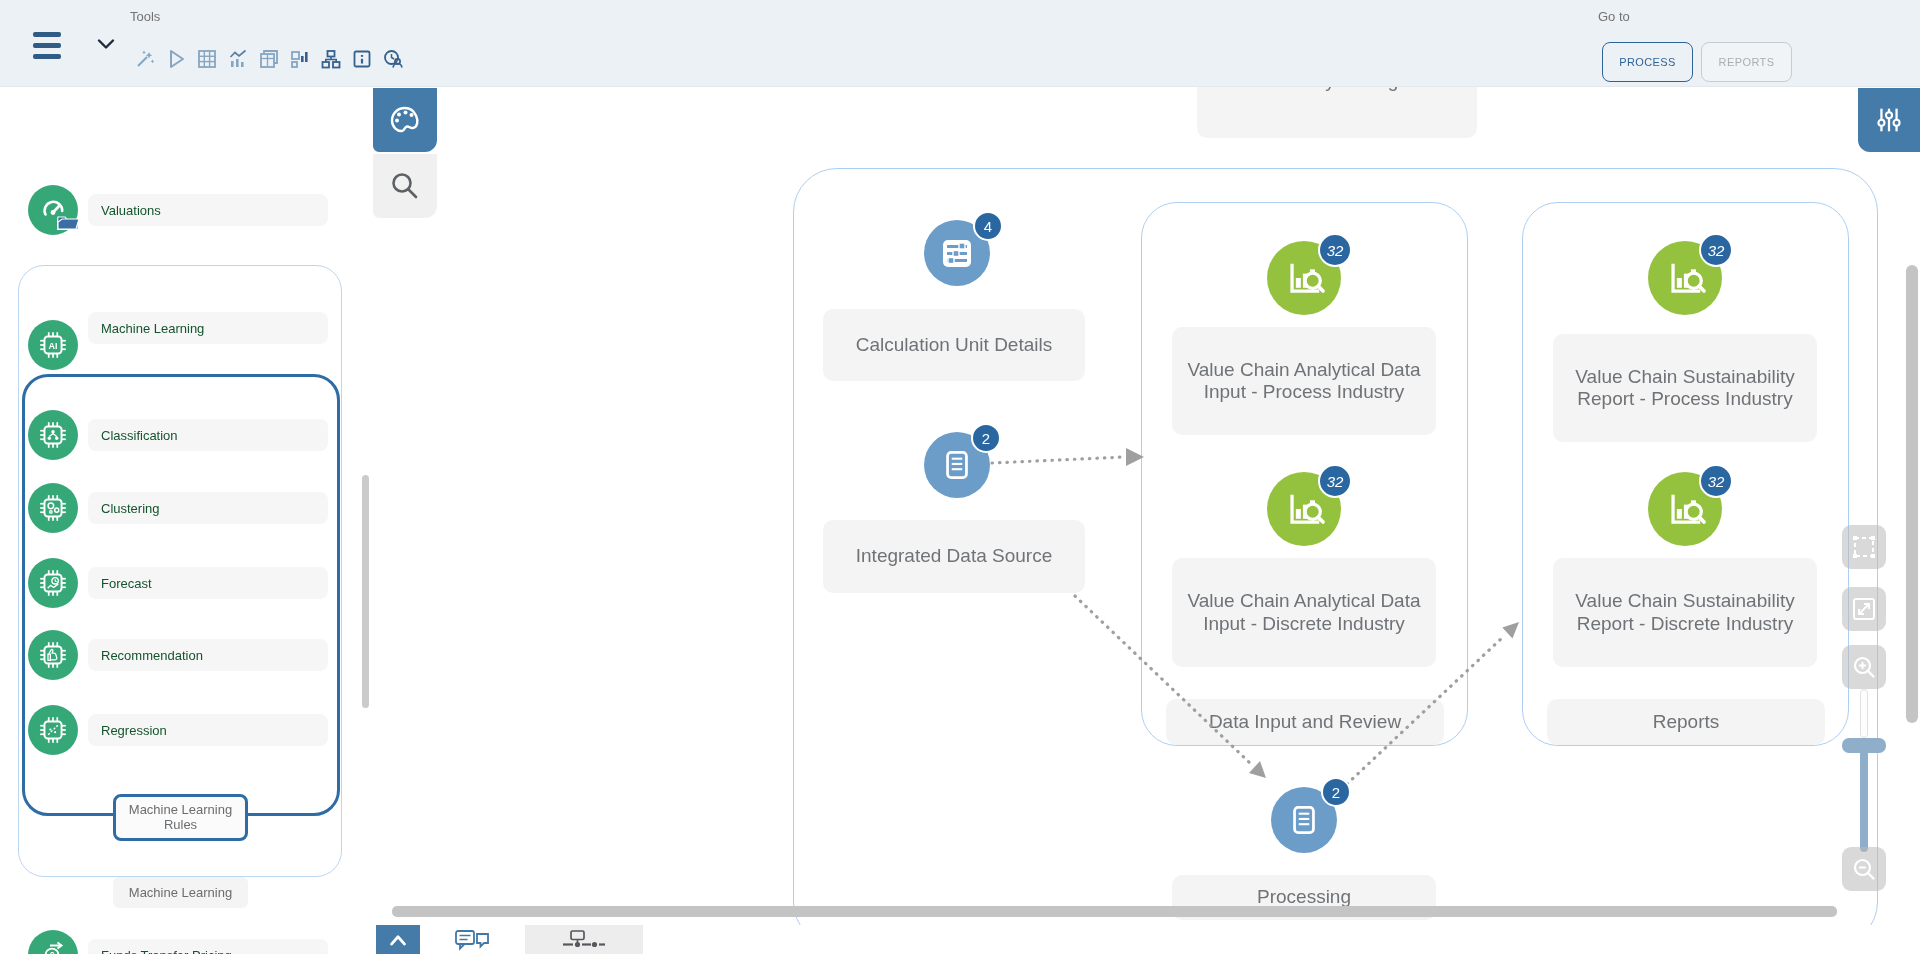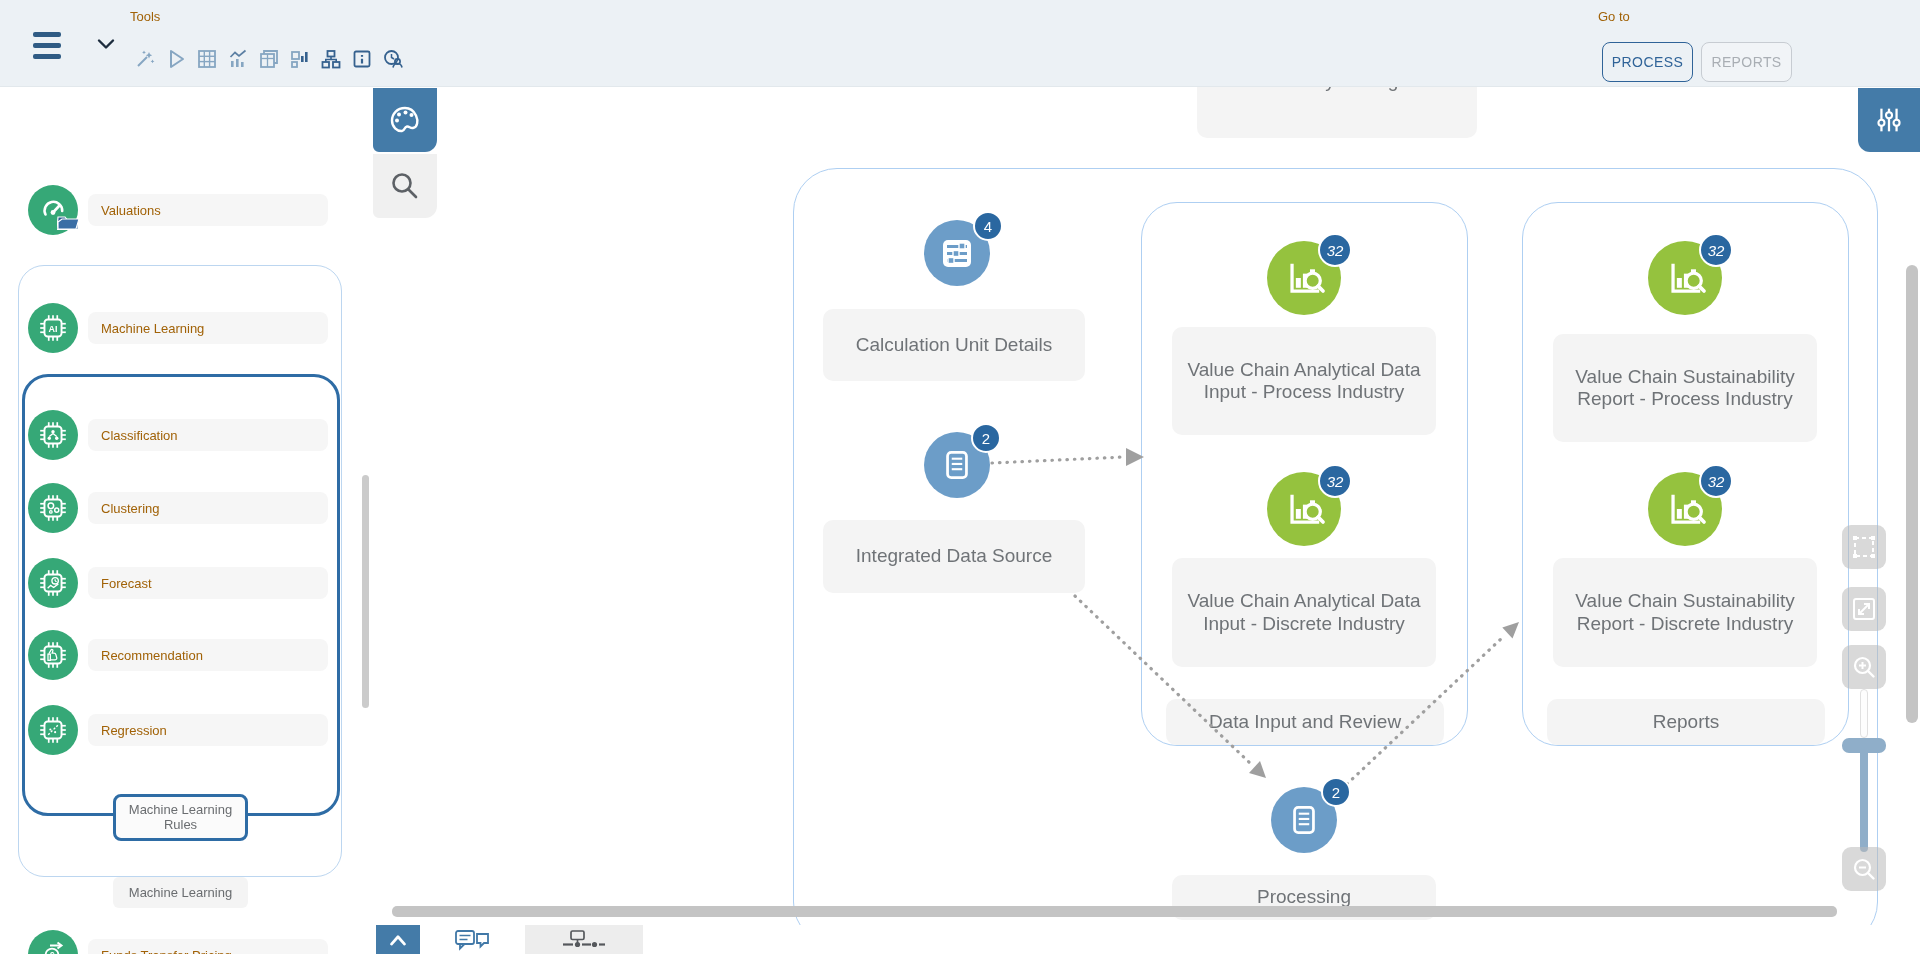--- a/index.html
+++ b/index.html
@@ -5,34 +5,34 @@
   html,body{margin:0;padding:0;background:#fff;}
   .app{position:relative;width:1920px;height:954px;overflow:hidden;
        font-family:"Liberation Sans",sans-serif;background:#fff;-webkit-font-smoothing:antialiased;}
   
   .topbar{position:absolute;left:0;top:0;width:1920px;height:86px;background:#ecf1f5;
           border-bottom:1px solid #e2e8ec;z-index:30;}
   .hamburger{position:absolute;left:33px;top:32px;width:28px;height:27px;cursor:pointer;}
   .hamburger span{position:absolute;left:0;width:28px;height:5px;border-radius:2px;background:#2f5b84;}
   .hamburger span:nth-child(1){top:0}.hamburger span:nth-child(2){top:11px}.hamburger span:nth-child(3){top:22px}
   .collapse-chev{position:absolute;left:96px;top:38px;}
-  .grp-label{position:absolute;top:9px;font-size:13px;color:#a16207;}
+  .grp-label{position:absolute;top:9px;font-size:13px;color:#737373;}
   .toolrow{position:absolute;left:134px;top:48px;display:flex;gap:9px;}
   .toolrow .ticon{width:22px;height:22px;display:flex;align-items:center;justify-content:center;cursor:pointer;}
   .gobtn{position:absolute;top:42px;height:40px;width:91px;box-sizing:border-box;border-radius:8px;
-         display:flex;align-items:center;justify-content:center;font-size:14px;letter-spacing:.4px;cursor:pointer;}
+         display:flex;align-items:center;justify-content:center;font-size:11px;letter-spacing:.4px;cursor:pointer;}
   .gobtn.primary{border:1px solid #2f6398;color:#2f6398;background:transparent;}
   .gobtn.disabled{border:1px solid #c7ccd2;color:#a9aeb4;background:#f1f4f7;}
   
   .sidebar{position:absolute;left:0;top:86px;width:373px;height:868px;background:#fff;overflow:hidden;}
   .sicon{position:absolute;left:28px;width:50px;height:50px;border-radius:50%;background:#36a877;
          display:flex;align-items:center;justify-content:center;cursor:pointer;}
   .sicon .folder{position:absolute;left:29px;top:29px;}
   .spill{position:absolute;left:88px;width:240px;height:32px;background:#f6f6f6;border-radius:8px;
-         color:#a16207;font-size:13px;display:flex;align-items:center;padding-left:13px;box-sizing:border-box;cursor:pointer;}
+         color:#14532d;font-size:13px;display:flex;align-items:center;padding-left:13px;box-sizing:border-box;cursor:pointer;}
   .sgroup-outer{position:absolute;left:18px;top:179px;width:324px;height:612px;border:1.5px solid #bcd6f0;border-radius:26px;box-sizing:border-box;}
   .sgroup-inner{position:absolute;left:22px;top:288px;width:318px;height:442px;border:3px solid #2e6ca5;border-radius:26px;box-sizing:border-box;}
   .mlrules{position:absolute;left:113px;top:708px;width:135px;height:47px;background:#fbfbfb;border:3px solid #2e6ca5;
            border-radius:8px;box-sizing:border-box;display:flex;align-items:center;justify-content:center;text-align:center;
            color:#6a6d70;font-size:13px;line-height:1.15;}
   .mlgrouplbl{position:absolute;left:113px;top:791px;width:135px;height:31px;background:#f4f4f4;border-radius:6px;
            display:flex;align-items:center;justify-content:center;color:#6a6d70;font-size:13px;}
   .s-scroll{position:absolute;left:362px;top:389px;width:7px;height:233px;border-radius:4px;background:#cbcbcb;cursor:pointer;}
   
   .canvas{position:absolute;left:373px;top:86px;width:1547px;height:839px;background:#fff;overflow:hidden;}
@@ -252,21 +252,21 @@
         <line x1="15" y1="17.5" x2="21.5" y2="10.5" stroke="#fff" stroke-width="2.6" stroke-linecap="round"></line>
         <circle cx="15" cy="17.5" r="2.4" fill="#fff"></circle>
       </svg>
       <svg class="folder" width="22" height="17" viewBox="0 0 22 17">
         <path d="M1,3 h7 l2,2.5 h11 v10 h-21 z" fill="#2e5e92" stroke="#fff" stroke-width="1.2"></path>
         <path d="M1,8 l4,-3 h17 l-3,10 h-18 z" fill="#3a6ea5" stroke="#fff" stroke-width="1.2"></path>
       </svg>
     </div>
     <div class="spill" style="top:108px;">Valuations</div>
 
-    <div class="sicon" style="top:217px;">
+    <div class="sicon" style="top:234px;">
       <svg width="32" height="32" viewBox="0 0 30 30">
         <rect x="7" y="7" width="16" height="16" rx="3" fill="none" stroke="#fff" stroke-width="1.8"></rect>
         <g stroke="#fff" stroke-width="1.6">
           <line x1="11" y1="3" x2="11" y2="7"></line>
             <line x1="15" y1="3" x2="15" y2="7"></line>
             <line x1="19" y1="3" x2="19" y2="7"></line>
           <line x1="11" y1="23" x2="11" y2="27"></line>
             <line x1="15" y1="23" x2="15" y2="27"></line>
             <line x1="19" y1="23" x2="19" y2="27"></line>
           <line x1="3" y1="11" x2="7" y2="11"></line>

